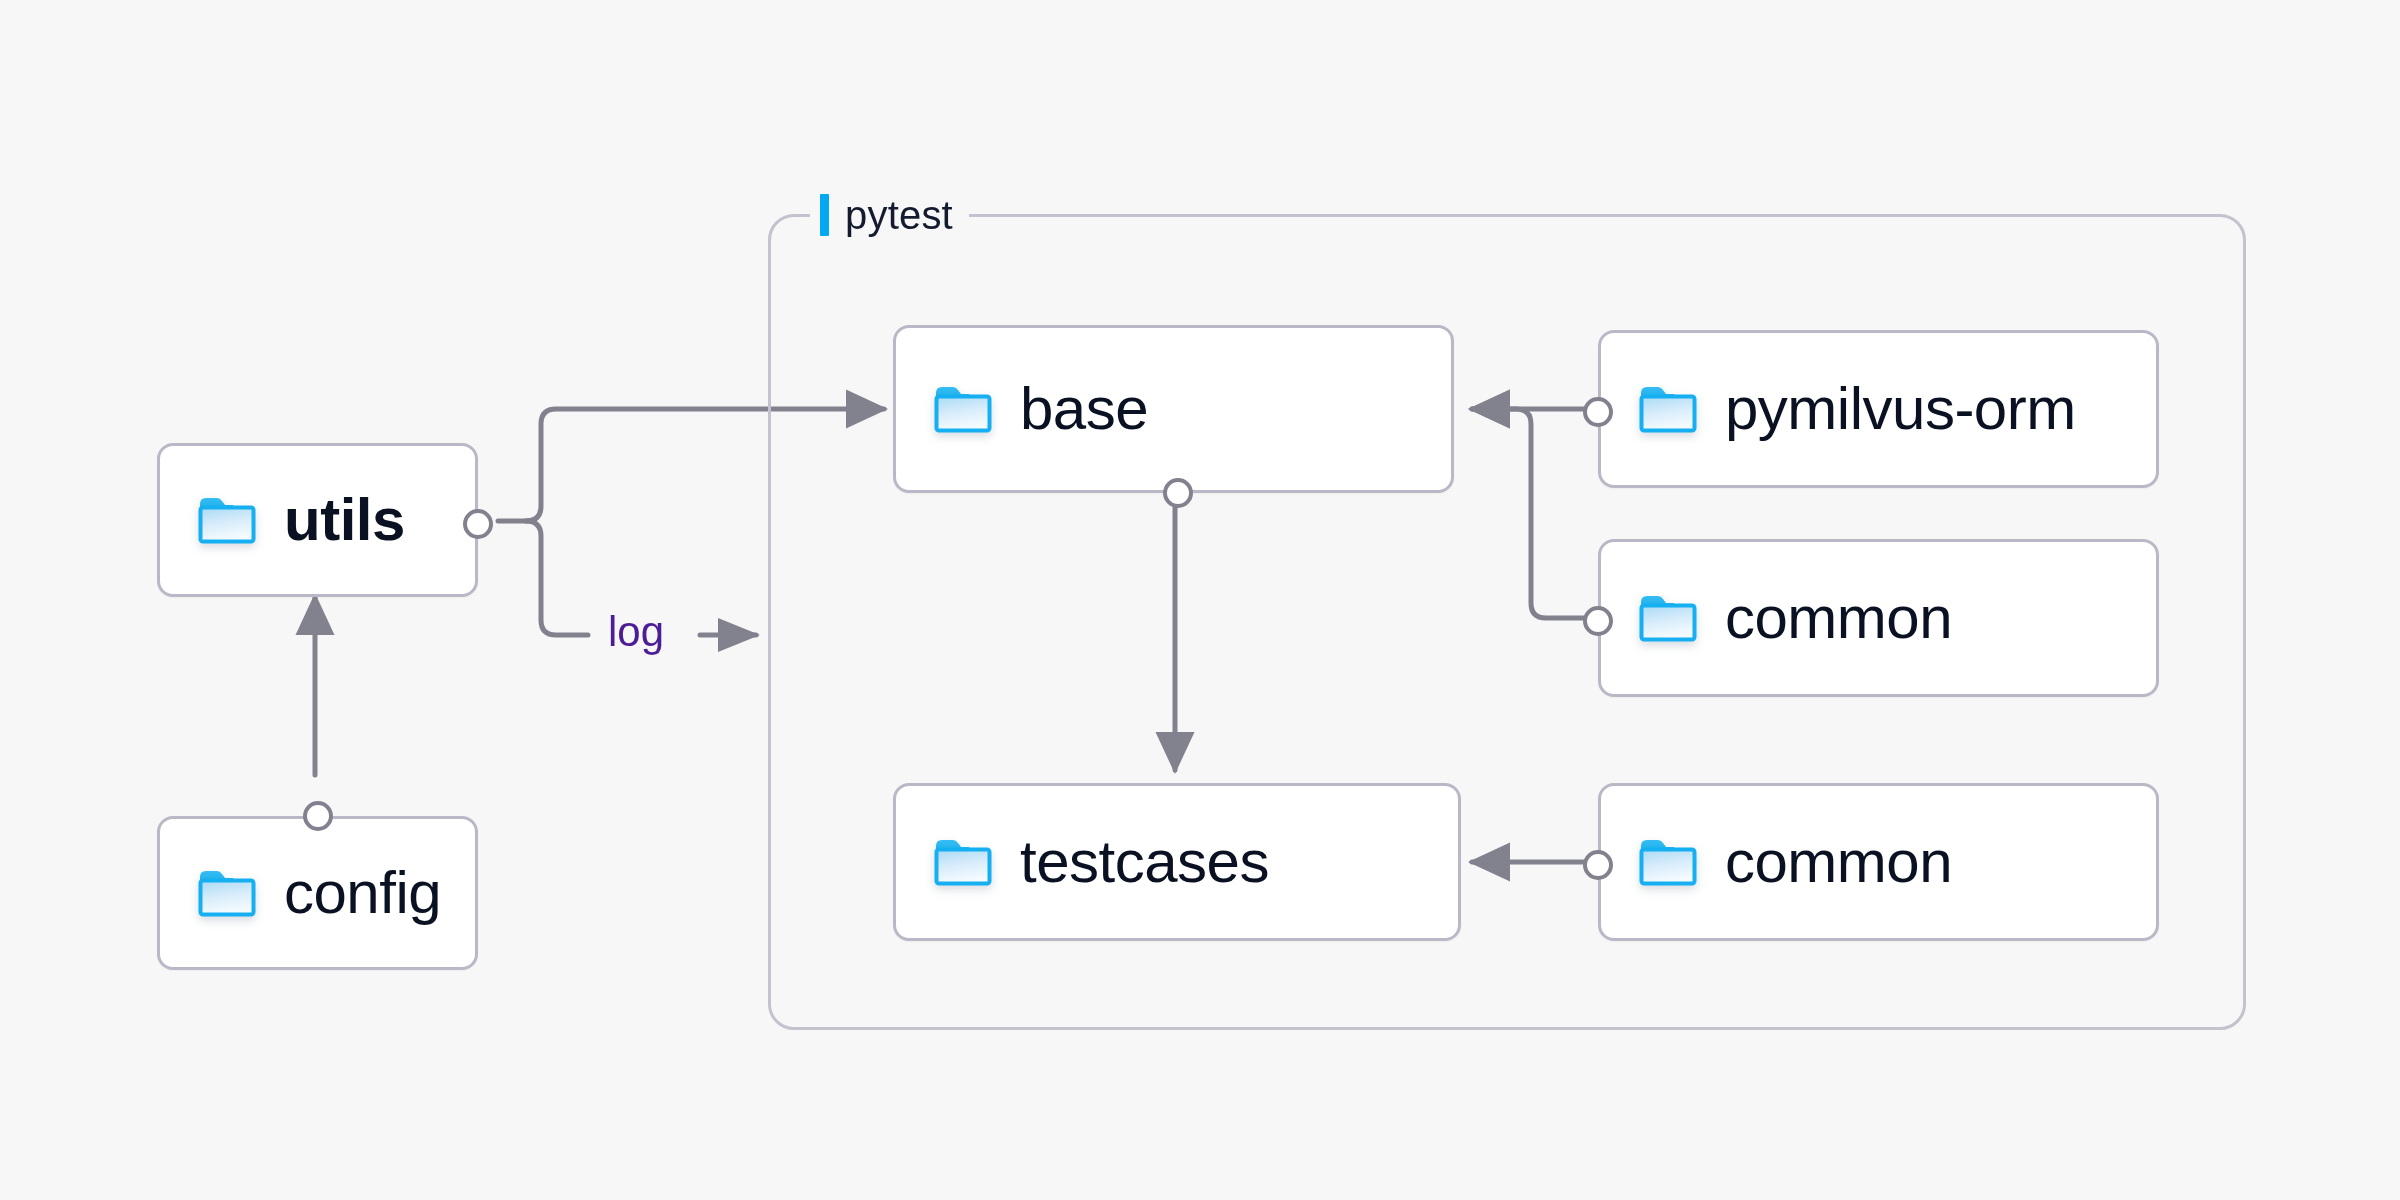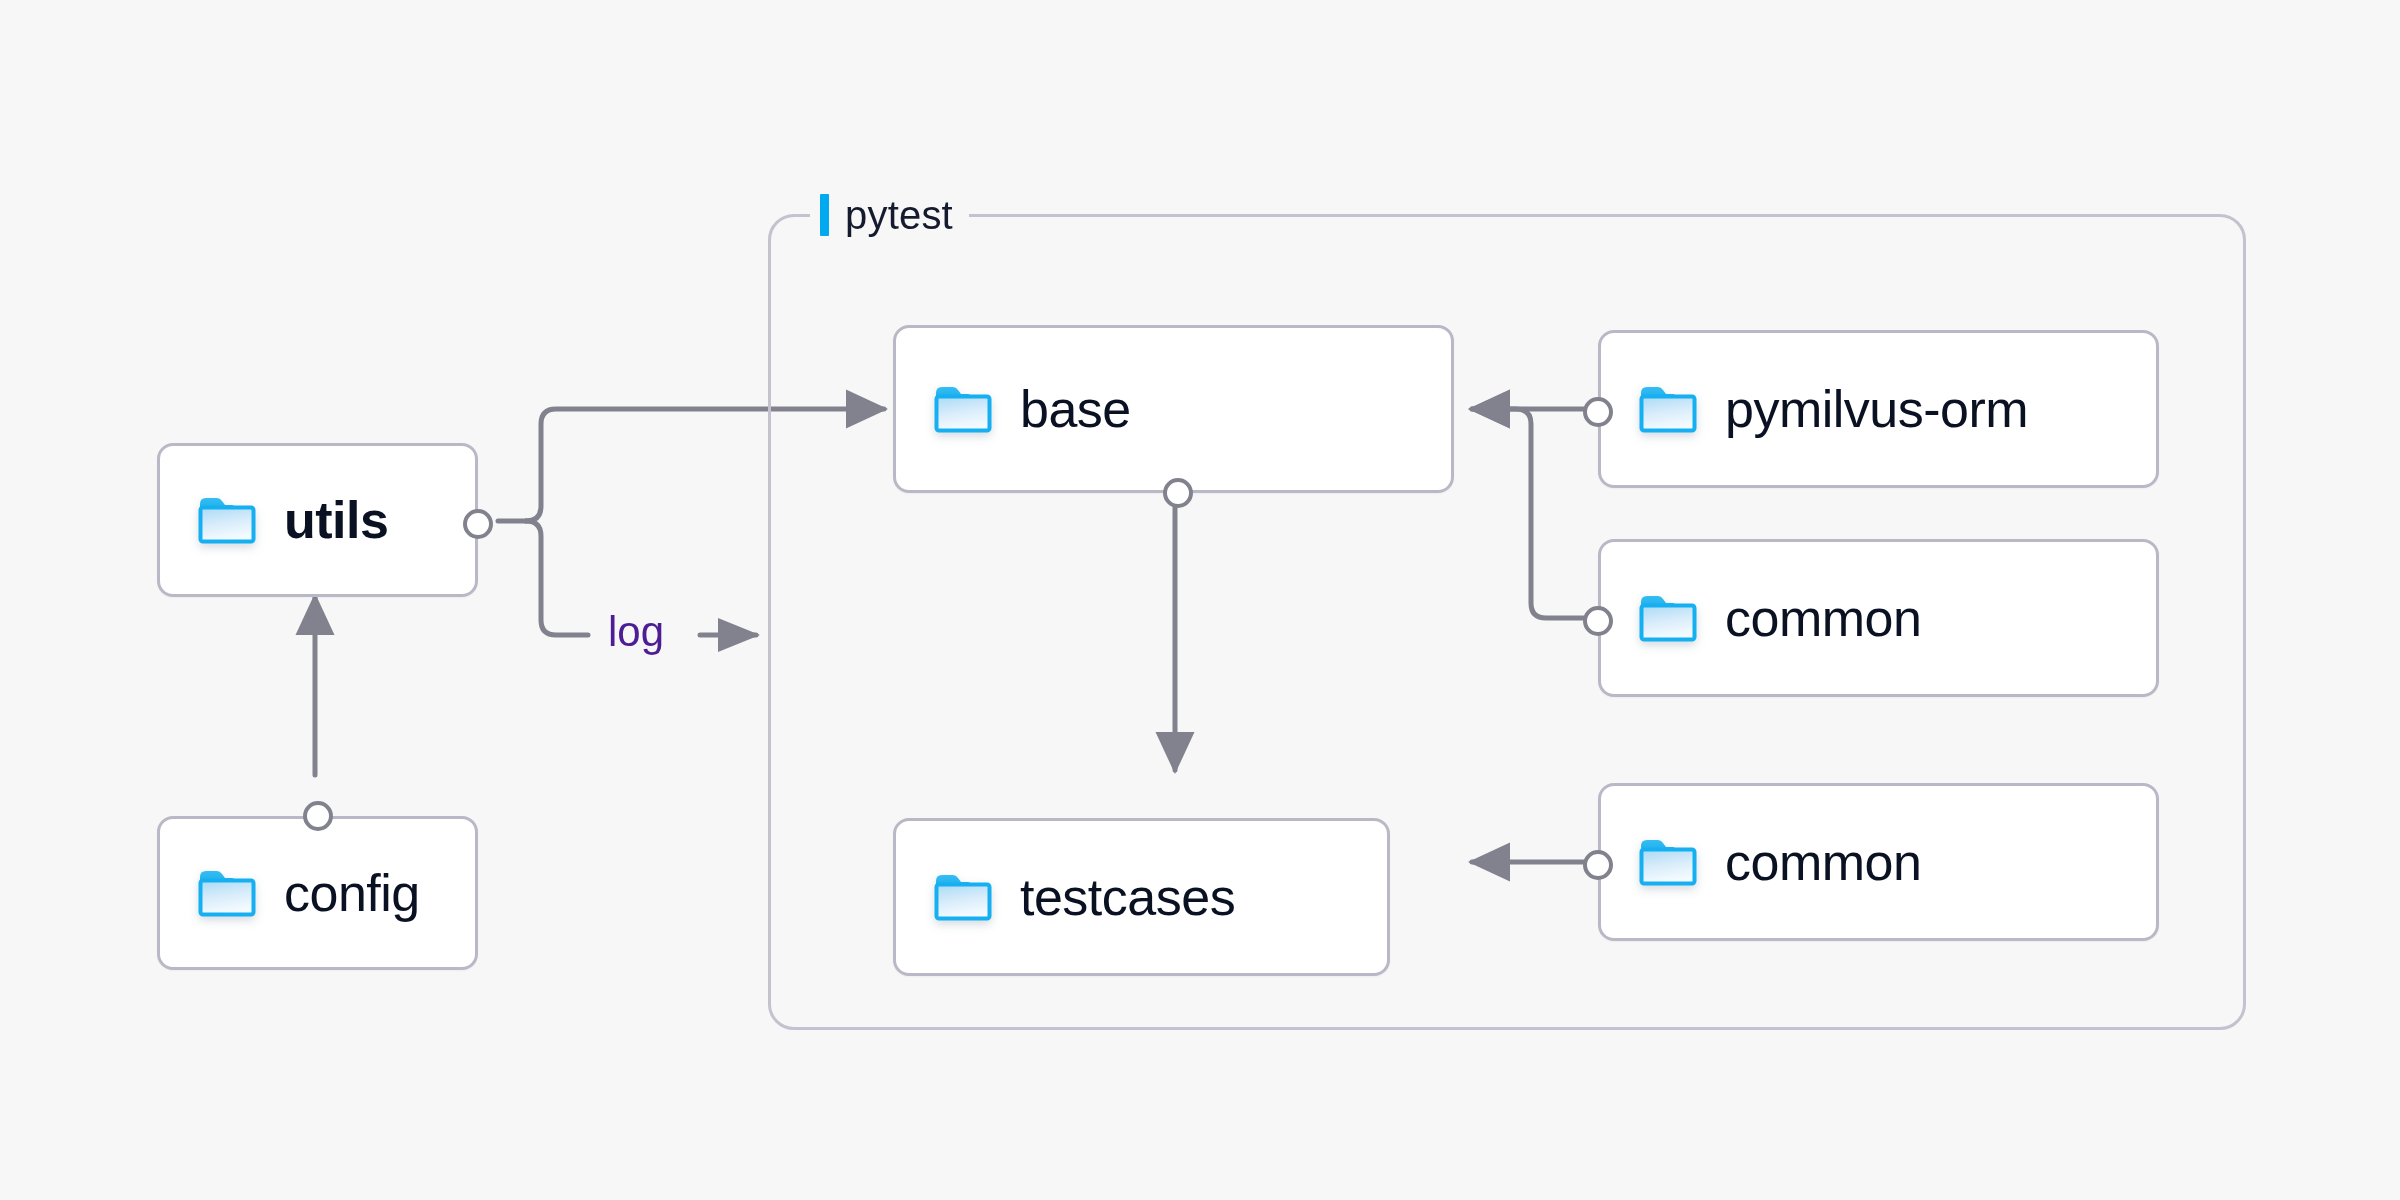--- a/index.html
+++ b/index.html
@@ -62,21 +62,21 @@
     background: #ffffff;
     border: 3px solid #b9b8c6;
     border-radius: 16px;
     display: flex;
     align-items: center;
     padding-left: 38px;
     gap: 28px;
     box-shadow: 0 1px 2px rgba(20,27,46,0.04);
   }
   .node-label {
-    font-size: 52px;
+    font-size: 60px;
     color: #0a1122;
     letter-spacing: -0.5px;
     white-space: nowrap;
     line-height: 1;
   }
 
   
   .folder {
     position: relative;
     width: 58px;
@@ -179,21 +179,21 @@
     <span class="folder">
       <svg width="58" height="50" viewBox="0 0 58 50">
         <path d="M2 9 q0-6 6-6 h11 q3 0 5 3 l3 4 h7 q2 0 2 2 v4 h-34 z" fill="url(#folderTab)"></path>
         <rect x="2.5" y="12.5" width="53" height="34" rx="2.5" fill="url(#folderGrad)" stroke="#15aff2" stroke-width="4"></rect>
       </svg>
     </span>
     <span class="node-label">base</span>
     <span class="port" style="left:267px; bottom:-18px;"></span>
   </div>
 
-  <div class="node" style="left:893px; top:818px; width:497px; height:158px;">
+  <div class="node" style="left:893px; top:783px; width:568px; height:158px;">
     <span class="folder">
       <svg width="58" height="50" viewBox="0 0 58 50">
         <path d="M2 9 q0-6 6-6 h11 q3 0 5 3 l3 4 h7 q2 0 2 2 v4 h-34 z" fill="url(#folderTab)"></path>
         <rect x="2.5" y="12.5" width="53" height="34" rx="2.5" fill="url(#folderGrad)" stroke="#15aff2" stroke-width="4"></rect>
       </svg>
     </span>
     <span class="node-label">testcases</span>
   </div>
 
   <div class="node" style="left:1598px; top:330px; width:561px; height:158px;">

